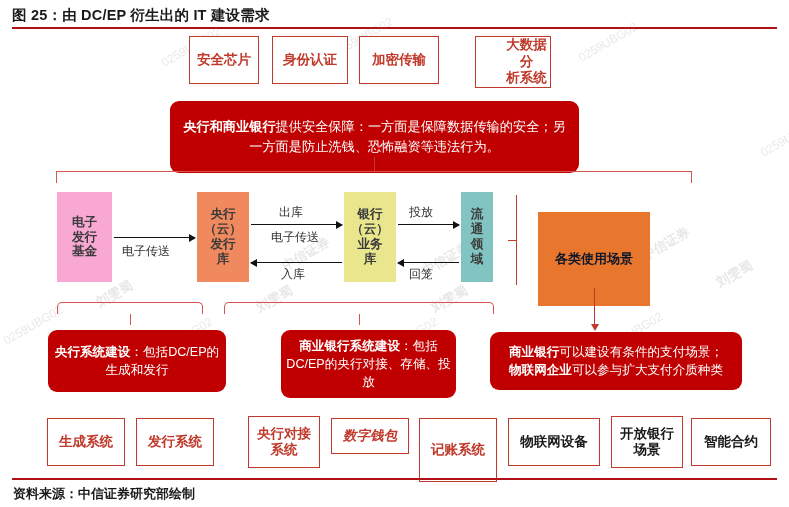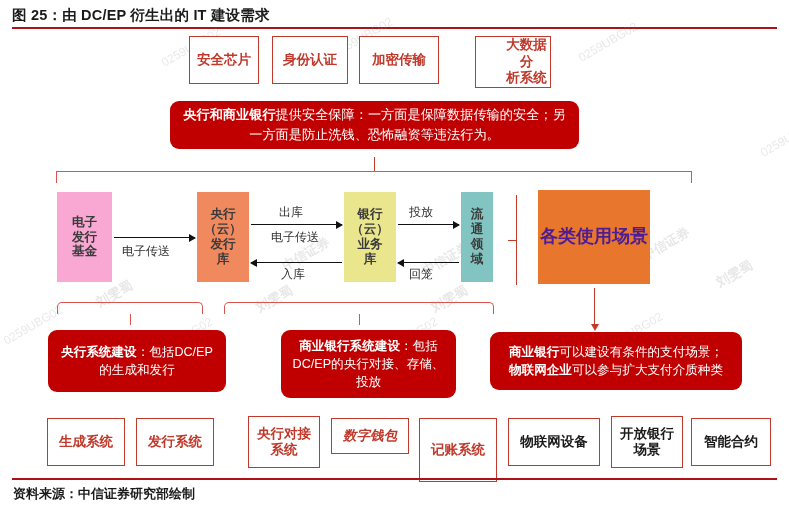--- a/index.html
+++ b/index.html
@@ -91,35 +91,35 @@
   }
   .banner b { font-weight: bold; }
 
   
   .callout {
     background: #c00000;
     border-radius: 9px;
     color: #ffffff;
     font-size: 12.6px;
     line-height: 1.45;
-    padding: 5px 8px;
+    padding: 5px 2px;
     text-align: center;
   }
   .callout.left-align { text-align: left; }
   .callout b { font-weight: bold; }
 
   
   .flow-box {
     font-size: 12.6px;
     font-weight: bold;
     color: #3b3b3b;
     line-height: 1.18;
     border: none;
   }
-  .flow-box.white-text { color: #4c1d95; font-size: 18px; }
+  .flow-box.white-text { color: #0f172a; font-size: 13px; margin-top: 22px; }
 
   
   .arrow-label {
     position: absolute;
     font-size: 12px;
     color: #2f2f2f;
     white-space: nowrap;
     font-weight: normal;
   }
 
@@ -237,21 +237,21 @@
     <span>身份认证</span>
   </div>
   <div class="abox outline-box" style="left:359px; top:36px; width:80px; height:48px;">
     <span>加密传输</span>
   </div>
   <div class="abox outline-box" style="left:475px; top:36px; width:76px; height:52px; white-space:pre-line;padding-left:27px;">
     <span>大数据分
 析系统</span>
   </div>
 
-  <div class="abox banner" style="left:170px; top:101px; width:409px; height:48px;">
+  <div class="abox banner" style="left:170px; top:101px; width:409px; height:72px;">
     <span>
       <b>央行和商业银行</b><span>提供安全保障：一方面是保障数据传输的安全；另一方面是防止洗钱、恐怖融资等违法行为。</span>
     </span>
   </div>
 
   <div class="v-line-red" style="left:374px; top:157px; height:14px;"></div>
 
   <div class="bracket" style="left:56px; top:171px; width:636px; height:12px; border-radius:0 0 0 0; border-top:1.4px solid #d9534f; border-left:1.4px solid #d9534f; border-right:1.4px solid #d9534f; border-bottom:none;"></div>
 
   <div class="abox flow-box" style="left:57px; top:192px; width:55px; height:90px; background:#f9a8d4; white-space:pre-line;">

